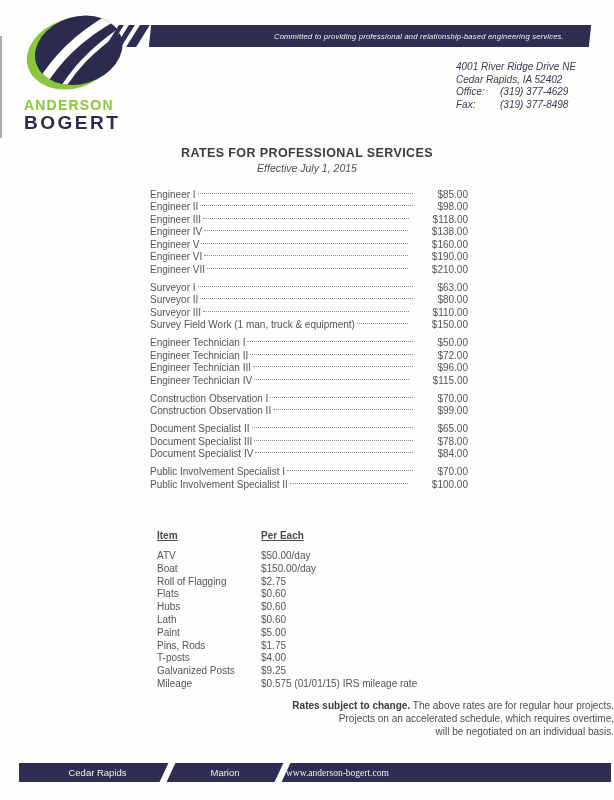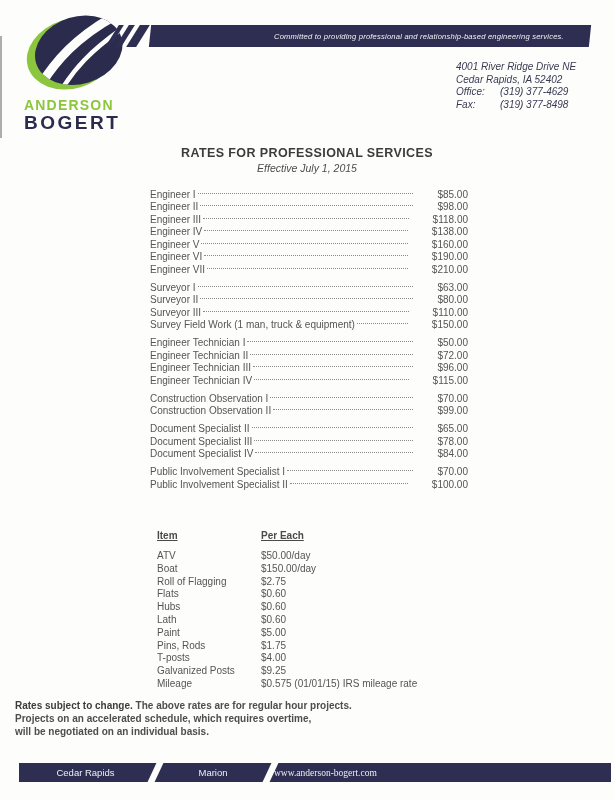--- a/index.html
+++ b/index.html
@@ -45,28 +45,28 @@
   
   .items { position:absolute; left:157px; top:530px; font-size:10px; color:#555; }
   .items-header { display:flex; font-weight:700; color:#4a4a4a; margin-bottom:9px; }
   .items-header span { text-decoration:underline; }
   .col-item { width:104px; }
   .item-row { display:flex; height:12.8px; align-items:flex-start; }
   .item-name { width:104px; white-space:nowrap; }
   .item-price { white-space:nowrap; }
 
   
-  .note { position:absolute; left:15px; right:0; top:699px; text-align:left; font-size:10px; color:#4e4e4e; line-height:13px;font-weight:bold; }
+  .note { position:absolute; left:6px; right:0; top:699px; text-align:right; font-size:10px; color:#4e4e4e; line-height:13px; }
   .note b { color:#3c3c3c; }
 
   
   .footer-bar { position:absolute; left:19px; width:592px; top:763px; height:19px; background:#2e2e52;
     display:flex; align-items:stretch; overflow:hidden; }
   .footer-seg { display:flex; align-items:center; justify-content:center; color:#eceff4; font-size:9.5px; }
-  .seg-1 { width:133px; } .seg-2 { width:108px; }
+  .seg-1 { width:133px;margin-left:12px; } .seg-2 { width:108px; }
   .seg-3 { flex:1; justify-content:flex-start; padding-right:6px;font-family:Liberation Serif, serif; }
   .footer-sep { width:7px; background:#fdfdfc; transform:skewX(-25deg); }
 </style>
 </head>
 <body>
 
 <div class="page">
   <div class="scan-line"></div>
 
   <div class="logo">

